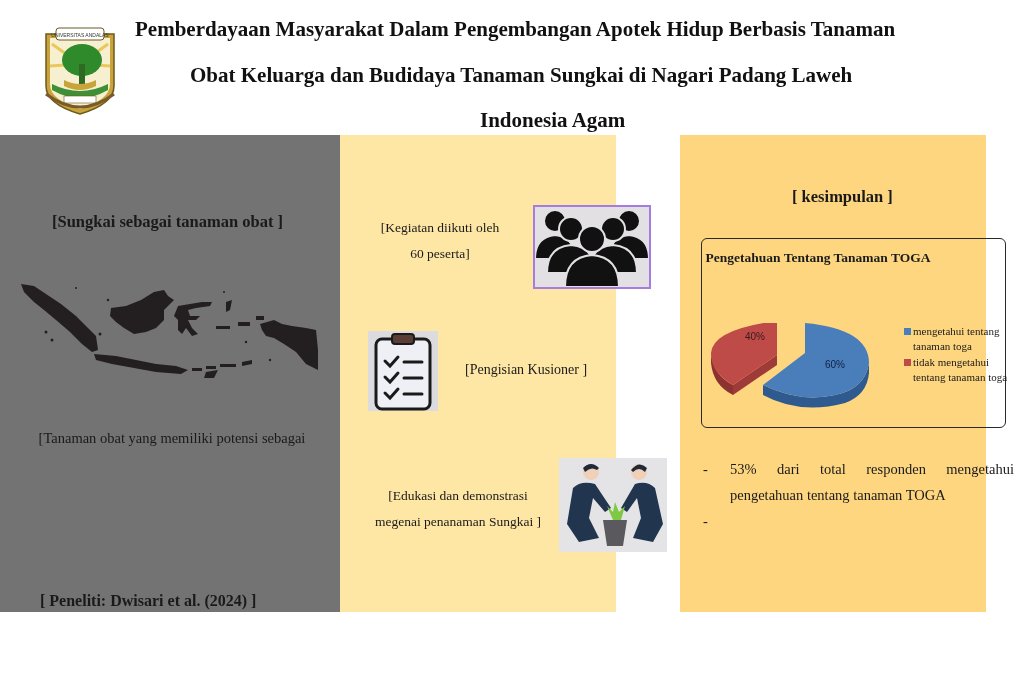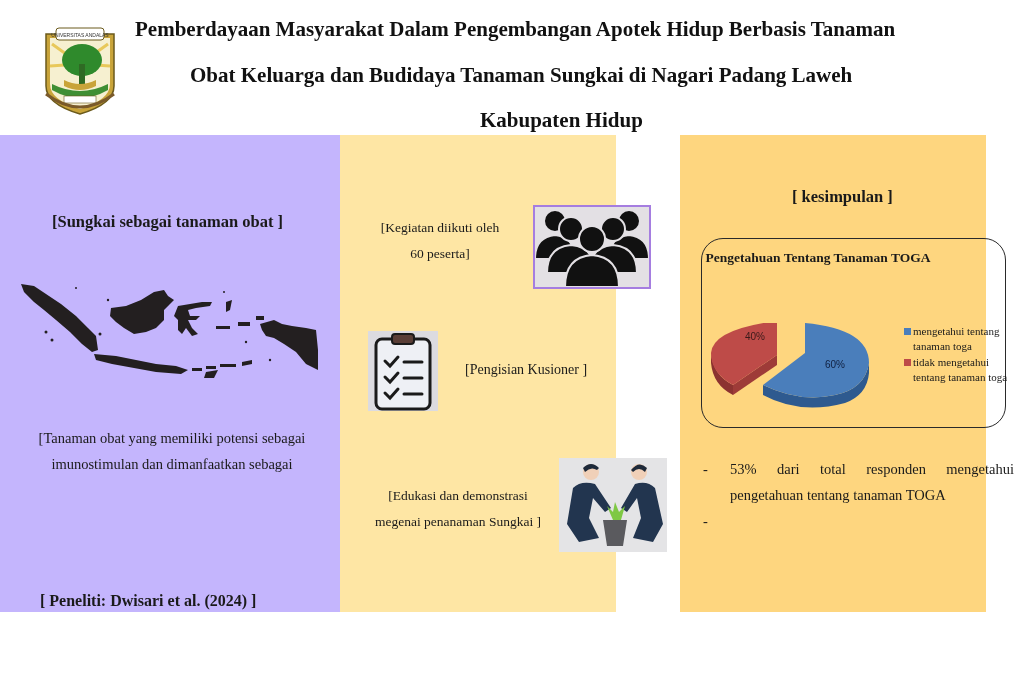--- a/index.html
+++ b/index.html
@@ -7,35 +7,35 @@
   body { position: relative; font-family: "Liberation Serif", "DejaVu Serif", serif; color: #1a1a1a; }
 
   .header { position: absolute; left: 0; top: 0; width: 1020px; height: 99px; background: #fff; }
   .logo { position: absolute; left: 42px; top: 24px; width: 76px; height: 92px; }
   .title-line { position: absolute; font-weight: bold; font-size: 21px; white-space: nowrap; color: #111; }
   .t1 { left: 135px; top: 17px; }
   .t2 { left: 190px; top: 63px; }
   .t3 { left: 480px; top: 108px; }
 
   .panel { position: absolute; top: 135px; height: 477px; }
-  .p-left { left: 0; width: 340px; background: #c4b5fd; }
+  .p-left { left: 0; width: 340px; background: #737373; }
   .p-mid { left: 340px; width: 276px; background: #fee6a4; }
   .p-right { left: 680px; width: 306px; background: #fed67f; }
 
   .heading-bold { position: absolute; font-weight: bold; font-size: 16.5px; white-space: nowrap; color: #1a1a1a; }
   .body-text { position: absolute; font-size: 14.5px; line-height: 26px; color: #1a1a1a; }
 
   .map { position: absolute; left: 16px; top: 145px; width: 305px; height: 100px; }
 
   .icon-box { position: absolute; }
   .people-icon { left: 193px; top: 70px; width: 118px; height: 84px; background: #e3e0e4; border: 2px solid #a57de0; }
   .checklist-icon { left: 28px; top: 196px; width: 70px; height: 80px; background: #dcdbe0; }
   .gardening-icon { left: 219px; top: 323px; width: 108px; height: 94px; background: #e4e4e6; }
 
-  .chart-frame { position: absolute; left: 21px; top: 103px; width: 305px; height: 190px; border: 1.3px solid #2a2a2a; border-radius: 22px; }
+  .chart-frame { position: absolute; left: 21px; top: 103px; width: 305px; height: 190px; border: 1.3px solid #2a2a2a; border-radius: 6px; }
   .chart-title { position: absolute; left: 0; top: 10px; width: 232px; text-align: center; font-weight: bold; font-size: 13.5px; line-height: 17px; }
   .pie { position: absolute; left: 3px; top: 84px; width: 190px; height: 95px; }
   .legend { position: absolute; left: 202px; top: 85px; width: 105px; font-size: 11px; line-height: 14.5px; }
   .legend-item { position: relative; padding-left: 9px; margin-bottom: 2px; }
   .legend-swatch { position: absolute; left: 0; top: 4px; width: 7px; height: 7px; }
 
   .bullet { position: absolute; font-size: 14.5px; line-height: 26px; }
   .bullet-dash { position: absolute; left: 23px; }
   .bullet-text { position: absolute; left: 50px; width: 284px; text-align: justify; text-align-last: left; }
 
@@ -58,21 +58,21 @@
     <text x="38" y="13" font-size="5" text-anchor="middle" fill="#333" font-family="Liberation Sans, sans-serif">UNIVERSITAS ANDALAS</text>
     <ellipse cx="40" cy="36" rx="20" ry="16" fill="#2f8a2c"></ellipse>
     <rect x="37" y="40" width="6" height="22" fill="#2f6a24"></rect>
     <path d="M22 56 Q38 64 54 56 L54 62 Q38 70 22 62 Z" fill="#c9a43a"></path>
     <path d="M10 60 Q38 74 66 60 L66 66 Q38 82 10 66 Z" fill="#3f8f34"></path>
     <rect x="22" y="72" width="32" height="7" fill="#fff" stroke="#6b5a1c" stroke-width="0.6"></rect>
     <path d="M4 70 Q38 96 72 70" fill="none" stroke="#7a5a2a" stroke-width="3"></path>
   </svg>
   <div class="title-line t1">Pemberdayaan Masyarakat Dalam Pengembangan Apotek Hidup Berbasis Tanaman</div>
   <div class="title-line t2">Obat Keluarga dan Budidaya Tanaman Sungkai di Nagari Padang Laweh</div>
-  <div class="title-line t3">Kabupaten Hidup</div>
+  <div class="title-line t3">Indonesia Agam</div>
 </div>
 
 <div class="panel p-left">
   <div class="heading-bold" style="left:52px; top:77px;">[Sungkai sebagai tanaman obat ]</div>
   <svg class="map" viewBox="0 0 305 100">
     <g fill="#231f20">
 
       <path d="M5 4 L18 6 L30 14 L45 24 L60 36 L72 48 L80 56 L82 70 L76 72 L66 64 L54 52 L40 40 L28 30 L18 22 L8 12 Z"></path>
 
       <path d="M78 74 L100 76 L120 80 L140 84 L160 86 L172 90 L165 94 L140 92 L118 88 L96 84 L80 80 Z"></path>
@@ -99,21 +99,20 @@
         <circle cx="92" cy="20" r="1.2"></circle>
       <circle cx="84" cy="54" r="1.5"></circle>
         <circle cx="230" cy="62" r="1.2"></circle>
         <circle cx="254" cy="80" r="1.2"></circle>
       <circle cx="208" cy="12" r="1"></circle>
         <circle cx="60" cy="8" r="1"></circle>
     </g>
   </svg>
   <div class="body-text" style="left:12px; top:290px; width:320px; text-align:center;">
     <div>[Tanaman obat yang memiliki potensi sebagai</div>
-    <div>imunostimulan dan dimanfaatkan sebagai</div>
   </div>
 </div>
 
 <div class="panel p-mid">
   <div class="body-text" style="left:20px; top:80px; width:160px; text-align:center; font-size:13.5px; line-height:26px;">
     <div>[Kegiatan diikuti oleh</div>
     <div>60 peserta]</div>
   </div>
   <svg class="icon-box people-icon" viewBox="0 0 114 80">
     <g fill="#111" stroke="#e3e0e4" stroke-width="2">

